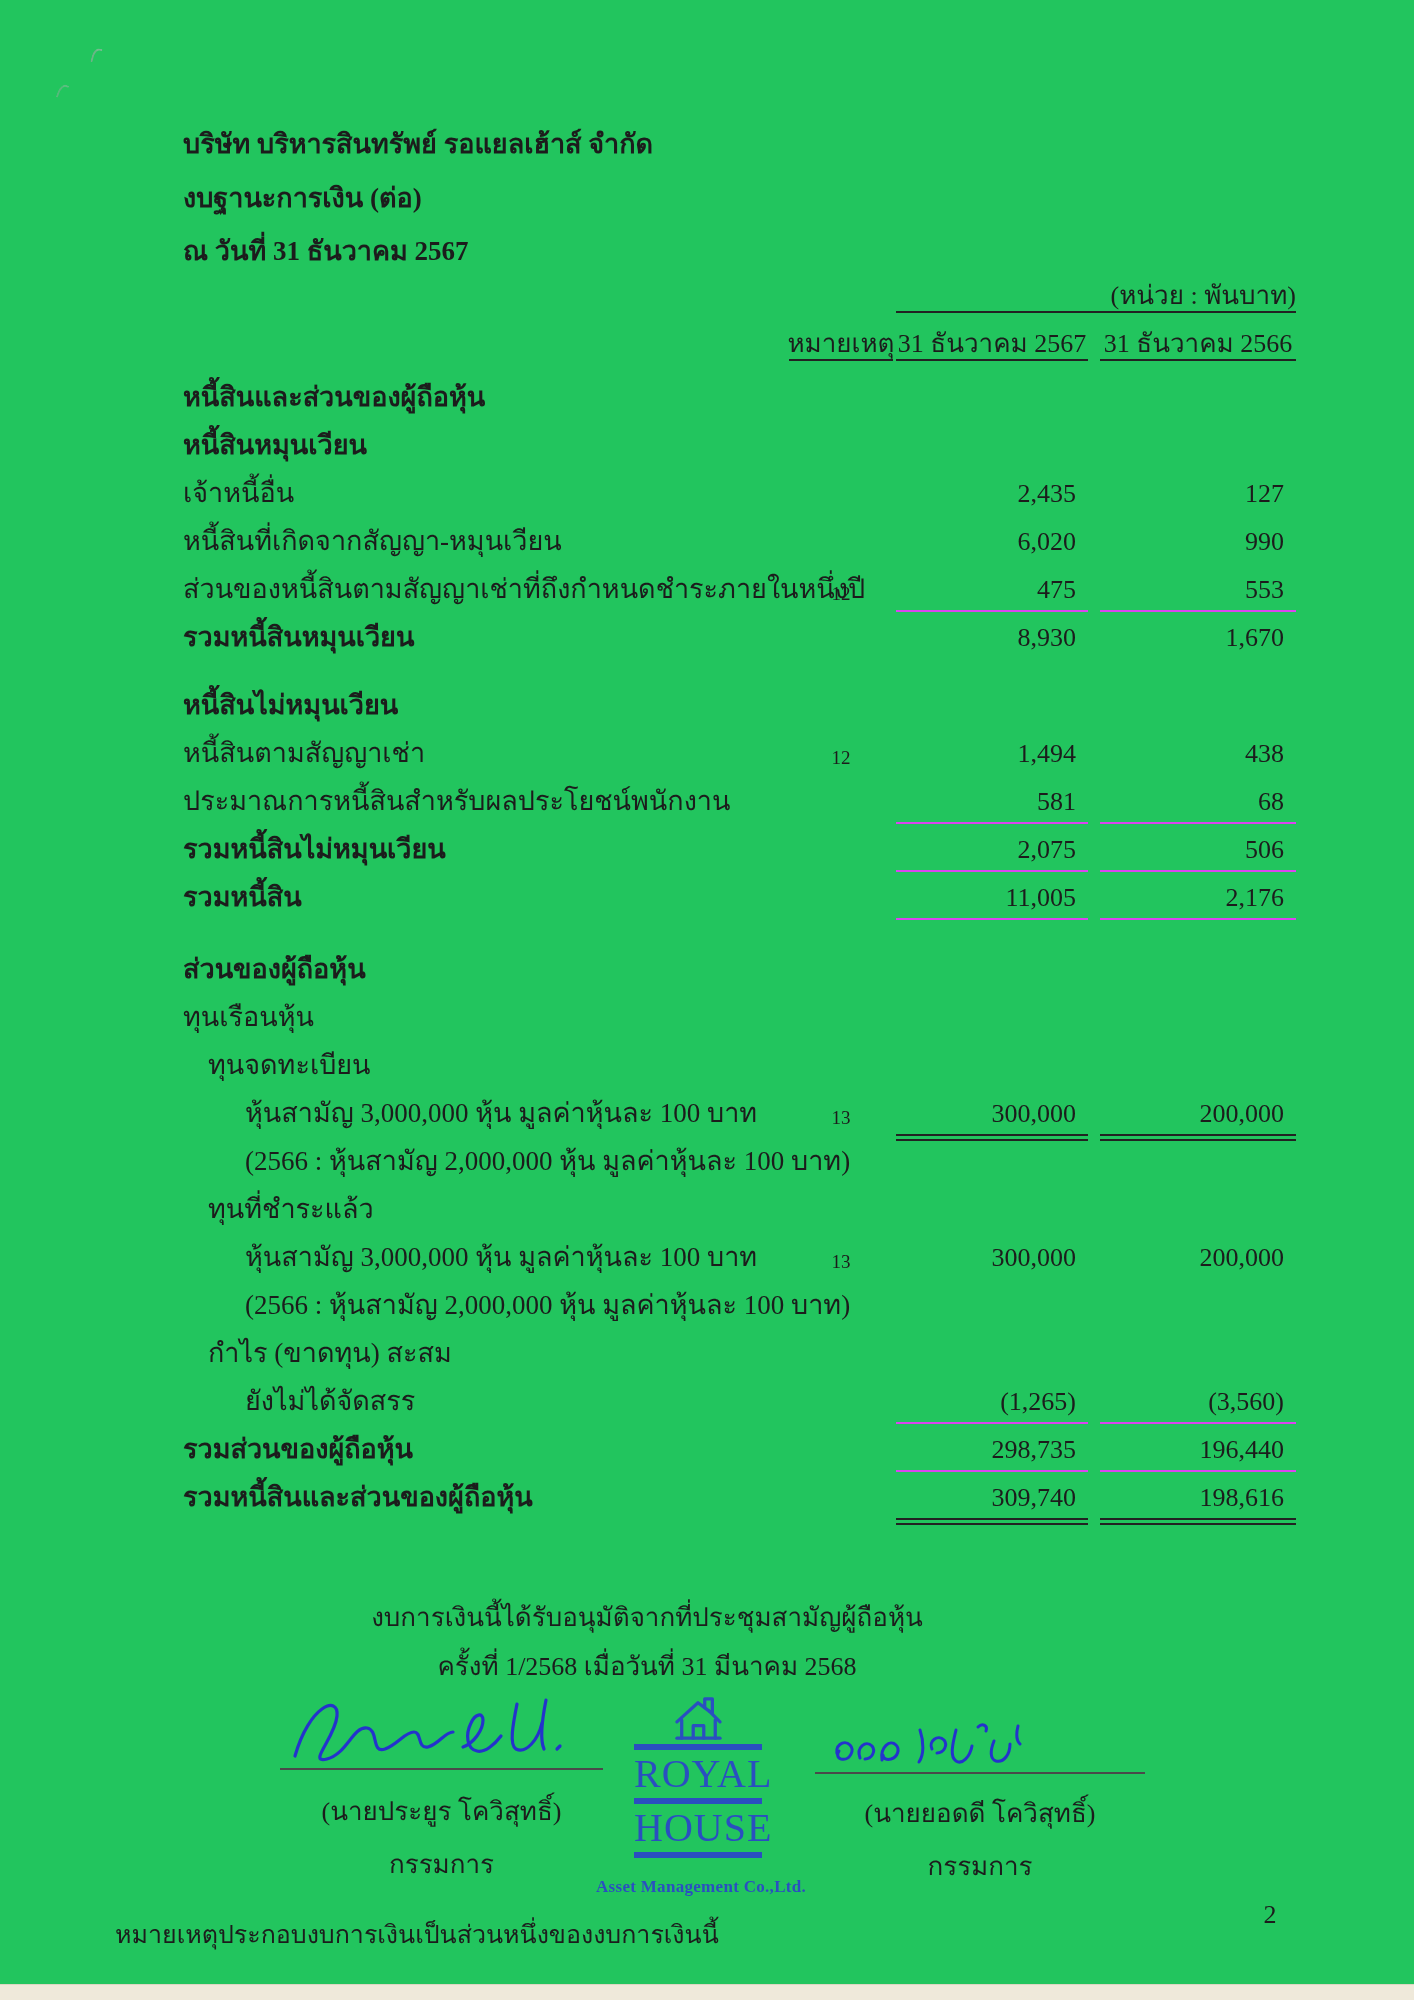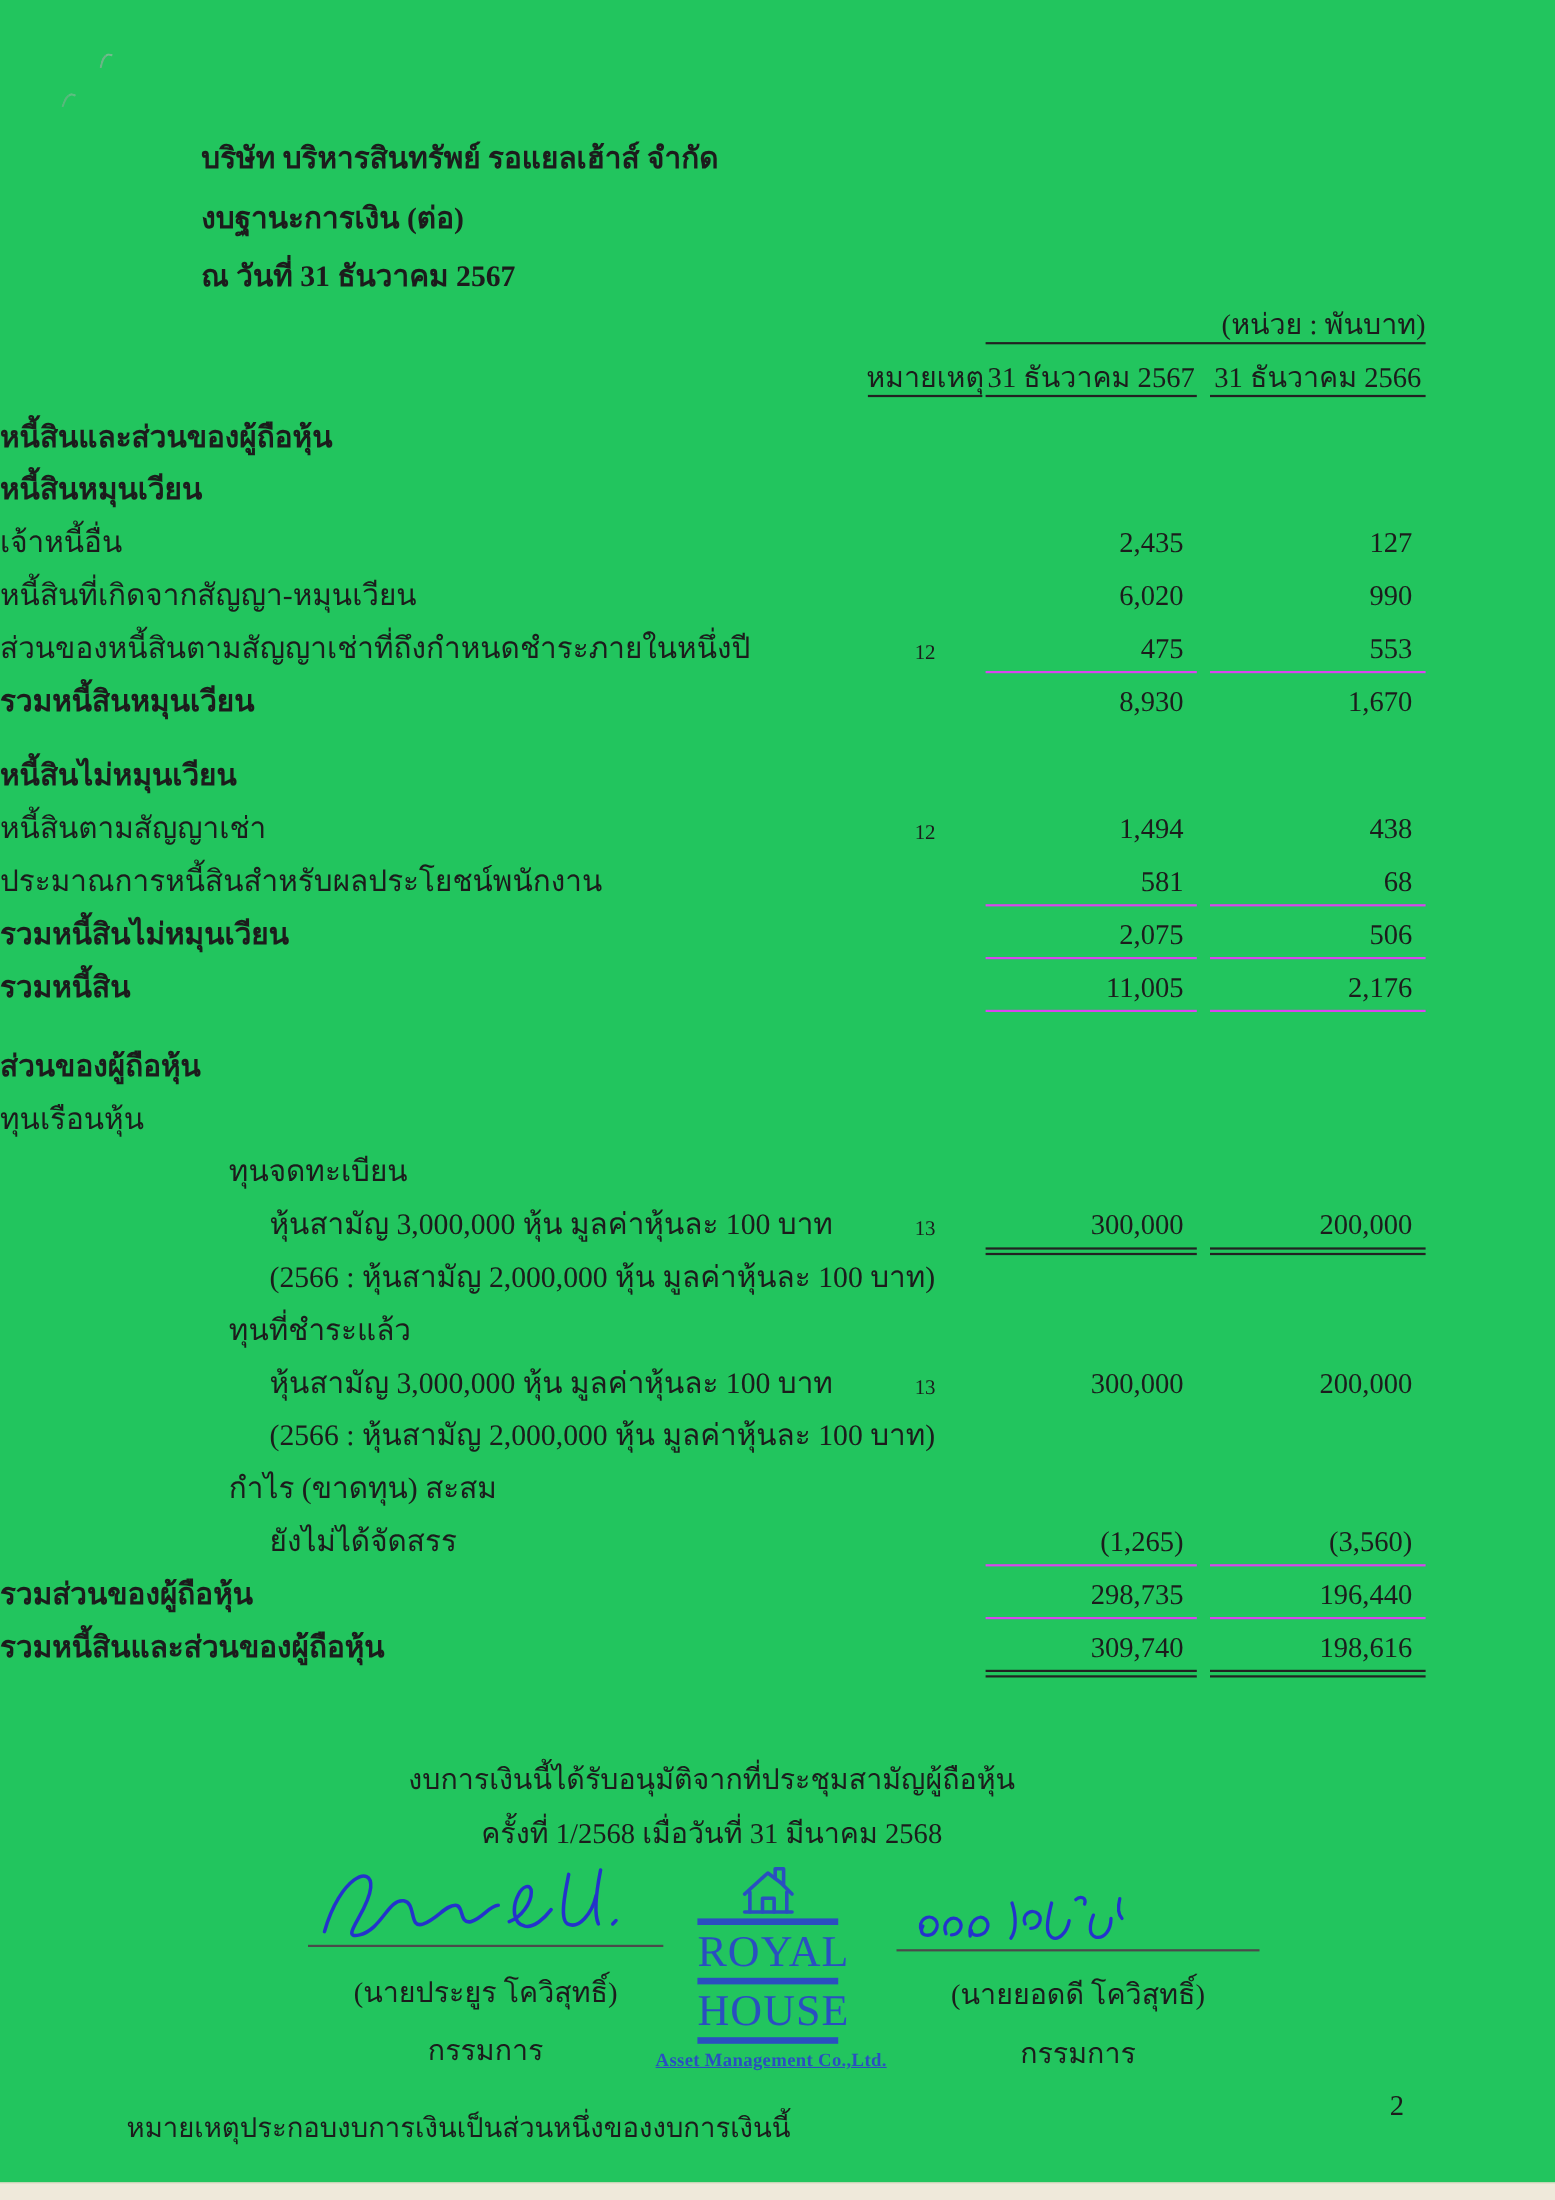--- a/index.html
+++ b/index.html
@@ -17,21 +17,21 @@
   .hline-top{top:311px;left:896px;width:400px;}
   .hline-note{top:359px;left:789px;width:104px;}
   .hline-c1{top:359px;left:896px;width:192px;}
   .hline-c2{top:359px;left:1100px;width:196px;}
   .h-note{position:absolute;top:322px;left:786px;width:110px;text-align:center;font-size:26px;}
   .h-c1{position:absolute;top:322px;left:896px;width:192px;text-align:center;font-size:26px;}
   .h-c2{position:absolute;top:322px;left:1100px;width:196px;text-align:center;font-size:26px;}
   
   .rows{position:absolute;top:372px;left:0;width:1296px;}
   .trow{display:flex;align-items:flex-end;height:48px;}
-  .lbl{width:786px;box-sizing:border-box;padding-bottom:7px;
+  .lbl{width:786px;box-sizing:border-box;padding-left:183px;padding-bottom:7px;
        font-size:27px;line-height:1.1;white-space:nowrap;}
   .ind1 .lbl{padding-left:208px;}
   .ind2 .lbl{padding-left:245px;}
   .bold .lbl{font-weight:bold;}
   .note{width:110px;text-align:center;font-size:19px;padding-bottom:7px;}
   .val{box-sizing:border-box;font-size:26px;text-align:right;
        padding:0 12px 7px 0;position:relative;}
   .v1{width:192px;}
   .v2{width:196px;margin-left:12px;}
   .rule-single .val{border-bottom:2px solid #d946ef;padding-bottom:5px;}
@@ -54,21 +54,21 @@
   .sig-svg-left{left:285px;top:1692px;}
   .sig-svg-right{left:828px;top:1720px;}
   
   .stamp{position:absolute;left:596px;top:1696px;width:204px;text-align:center;
          color:#2b46c9;opacity:.92;}
   .stamp .house{display:block;margin:0 auto;}
   .stamp-core{width:128px;margin:2px auto 0;}
   .stamp-bar{height:6px;background:#2b46c9;margin:2px 0;}
   .stamp-word{font-family:"Liberation Serif",serif;font-weight:normal;font-size:40px;
               line-height:44px;letter-spacing:1px;}
-  .stamp-sub{margin-top:5px;font-size:17px;font-weight:bold;letter-spacing:.3px;white-space:nowrap;text-decoration:underline;}
+  .stamp-sub{margin-top:19px;font-size:17px;font-weight:bold;letter-spacing:.3px;white-space:nowrap;}
   
   .fnote{position:absolute;left:115px;top:1914px;font-size:25px;}
   .fpage{position:absolute;left:1240px;top:1900px;width:60px;text-align:center;font-size:26px;}
   .strip{position:absolute;left:0;top:1984px;width:100%;height:16px;
          background:#efe9da;border-top:1px solid #ddd6c2;}
   
   .speck{position:absolute;width:7px;height:13px;border-left:2px solid #a8a8a8;
          border-top:2px solid #b5b5b5;border-radius:70% 0 0 0;opacity:.55;}
   .sp1{left:92px;top:48px;transform:rotate(14deg);}
   .sp2{left:58px;top:84px;transform:rotate(20deg);opacity:.4;}

